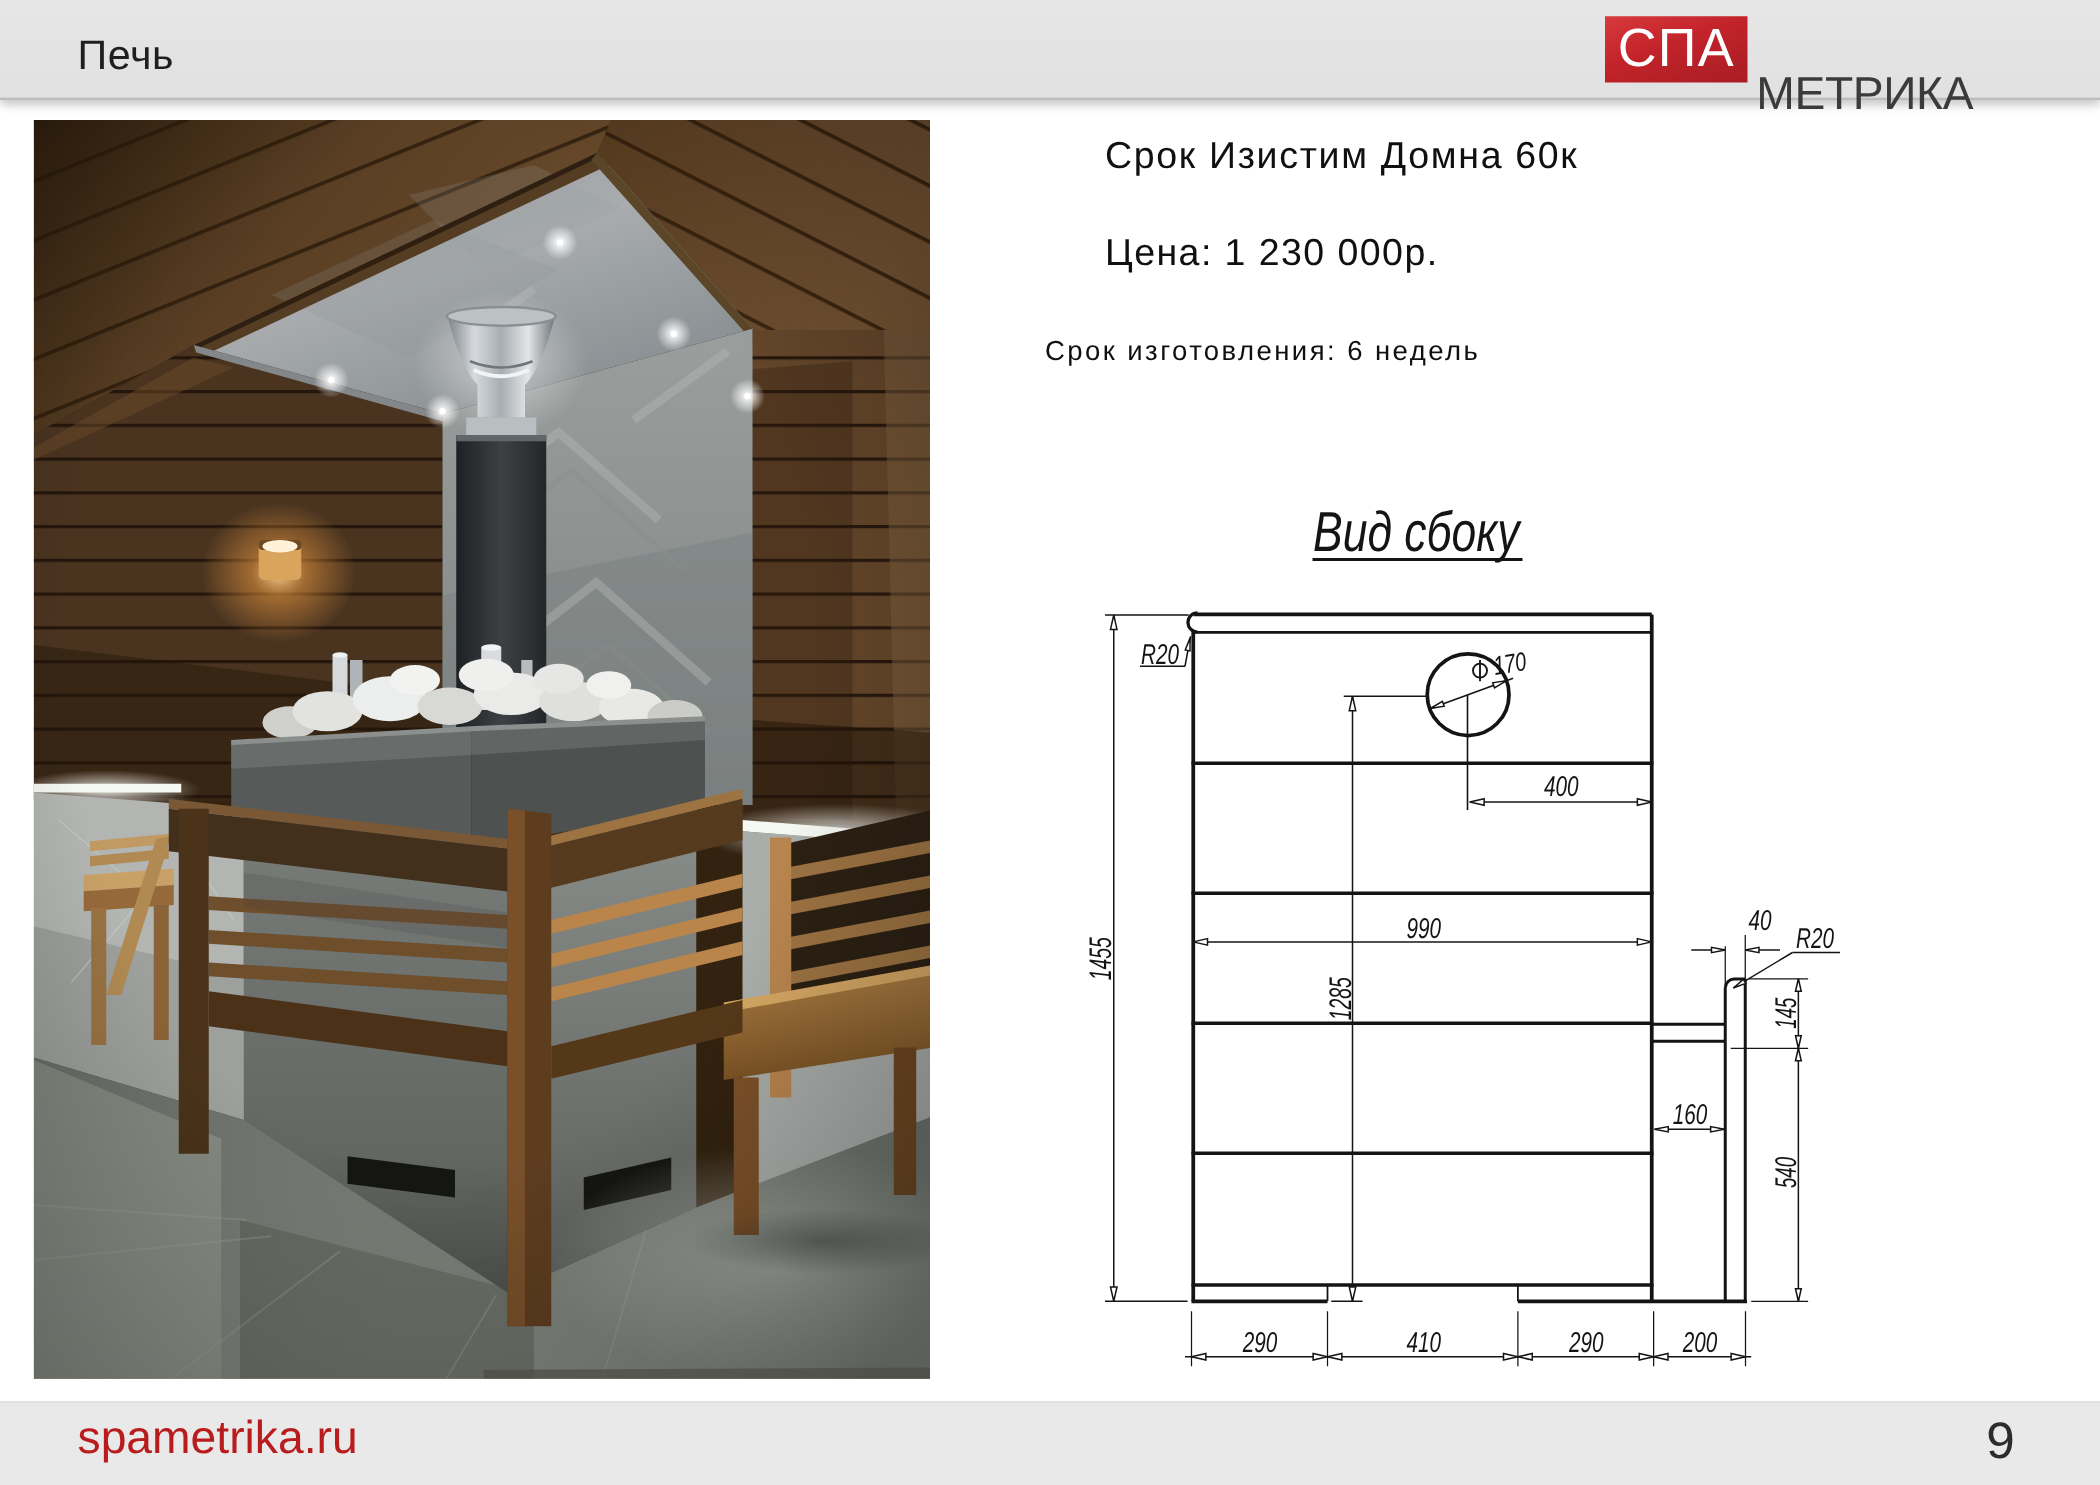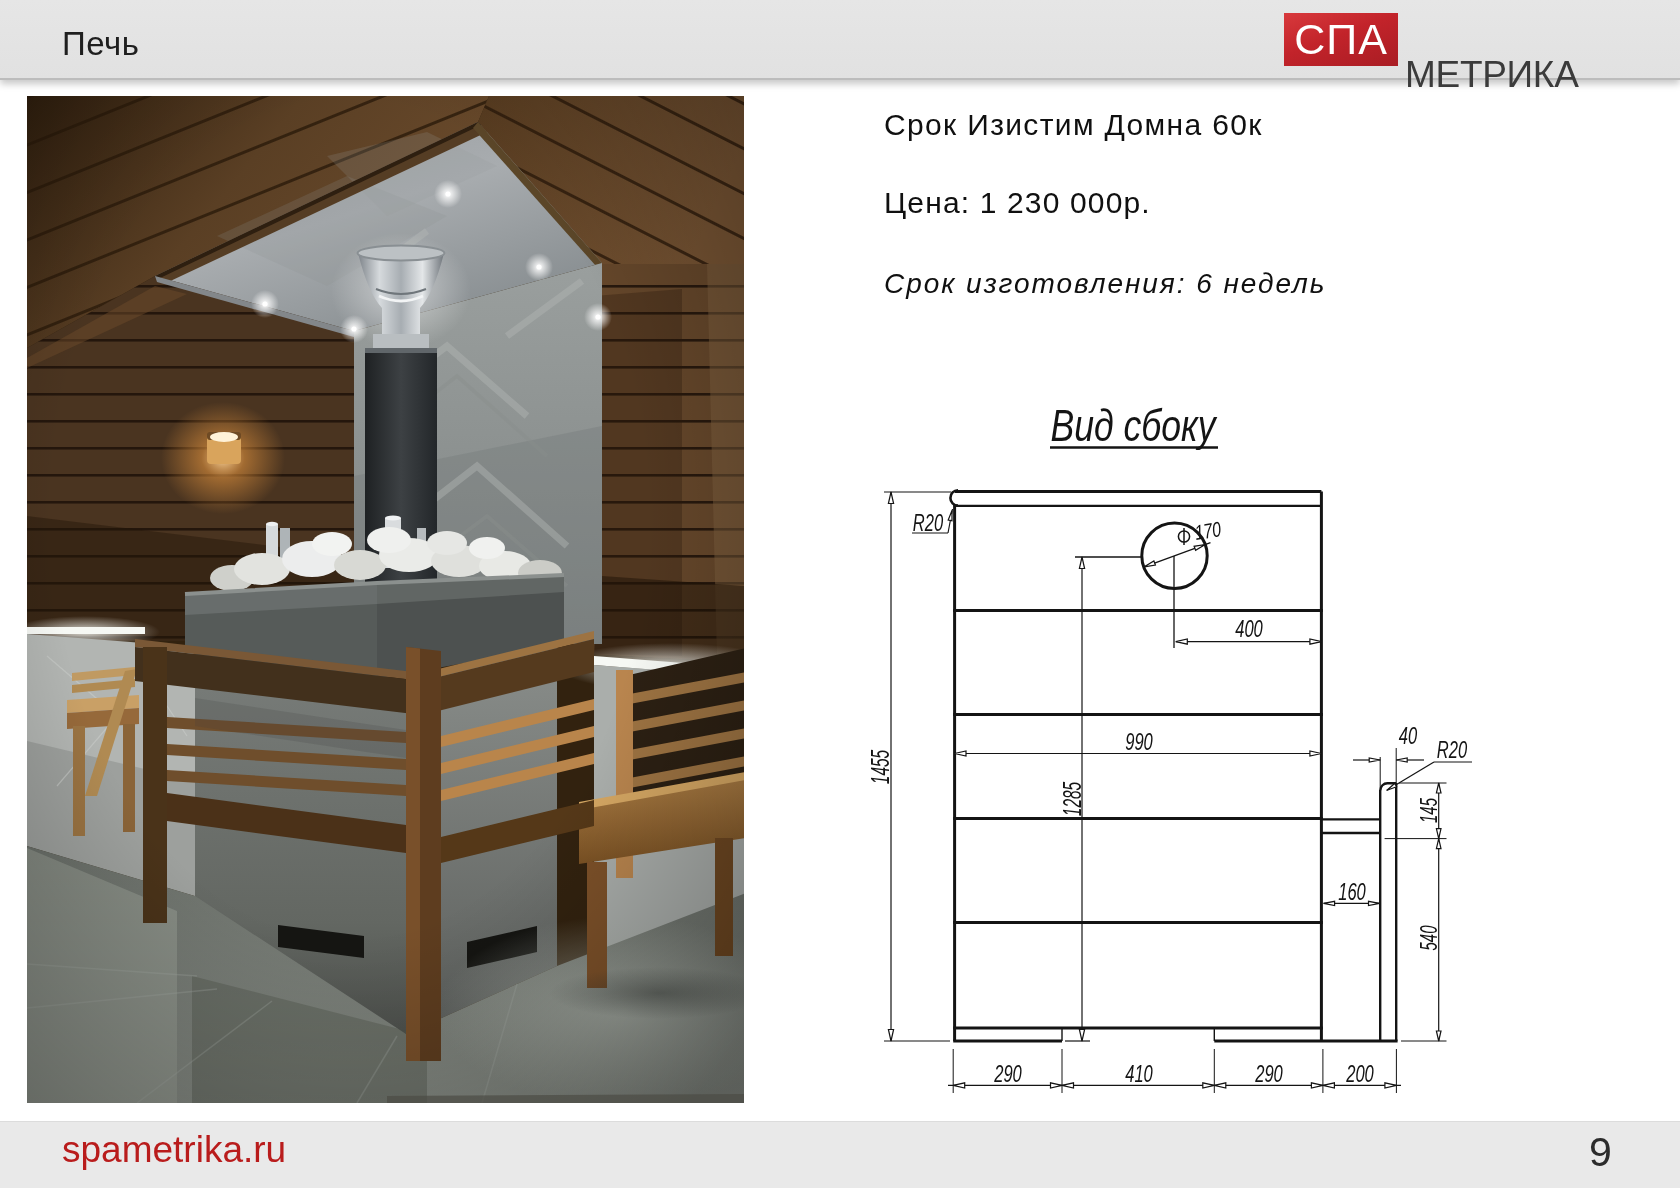--- a/index.html
+++ b/index.html
@@ -258,21 +258,21 @@
       <polygon points="140,697 379,729 379,757 140,725" fill="#4b3118"></polygon>
       <polygon points="414,741 567,704 567,730 414,767" fill="#553818"></polygon>
       <rect x="116" y="551" width="24" height="276" fill="#4a3319"></rect>
       <polygon points="379,551 414,555 414,965 379,965" fill="#5e3d1f"></polygon>
       <polygon points="379,551 393,552.5 393,965 379,965" fill="#79502a"></polygon>
       <rect width="717" height="1007" fill="url(#vig)"></rect>
       <polygon points="360,1000 717,998 717,1007 360,1007" fill="#4c4c45" opacity="0.7"></polygon>
     </svg>
 <div class="spec" style="left:884px;top:108px;font-size:30px;letter-spacing:1.35px;">Срок Изистим Домна 60к</div>
 <div class="spec" style="left:884px;top:186px;font-size:30px;letter-spacing:1.15px;">Цена: 1 230 000р.</div>
-<div class="spec" style="left:884px;top:268px;font-size:28px;letter-spacing:1.95px;font-style:italic;">Срок изготовления: 6 недель</div>
+<div class="spec" style="left:836px;top:268px;font-size:22px;letter-spacing:1.95px;">Срок изготовления: 6 недель</div>
 <svg style="position:absolute;left:840px;top:380px" width="640" height="720" viewBox="840 380 640 720">
       <line x1="955" y1="491.5" x2="1321.4" y2="491.5" stroke="#141414" stroke-width="3"></line>
       <path d="M958,490.2 A7.6,7.6 0 0 0 950.4,497.9 A7.6,7.6 0 0 0 958,505.6" fill="none" stroke="#141414" stroke-width="2.6"></path>
       <line x1="956" y1="505.8" x2="1321.4" y2="505.8" stroke="#141414" stroke-width="2.2"></line>
       <line x1="954.6" y1="505" x2="954.6" y2="1041" stroke="#141414" stroke-width="3"></line>
       <line x1="1321.4" y1="491.5" x2="1321.4" y2="1041" stroke="#141414" stroke-width="3"></line>
       <line x1="953.2" y1="610.5" x2="1322.8" y2="610.5" stroke="#141414" stroke-width="2.8"></line>
       <line x1="953.2" y1="714.5" x2="1322.8" y2="714.5" stroke="#141414" stroke-width="2.8"></line>
       <line x1="953.2" y1="818.5" x2="1322.8" y2="818.5" stroke="#141414" stroke-width="2.8"></line>
       <line x1="953.2" y1="922.5" x2="1322.8" y2="922.5" stroke="#141414" stroke-width="2.8"></line>

